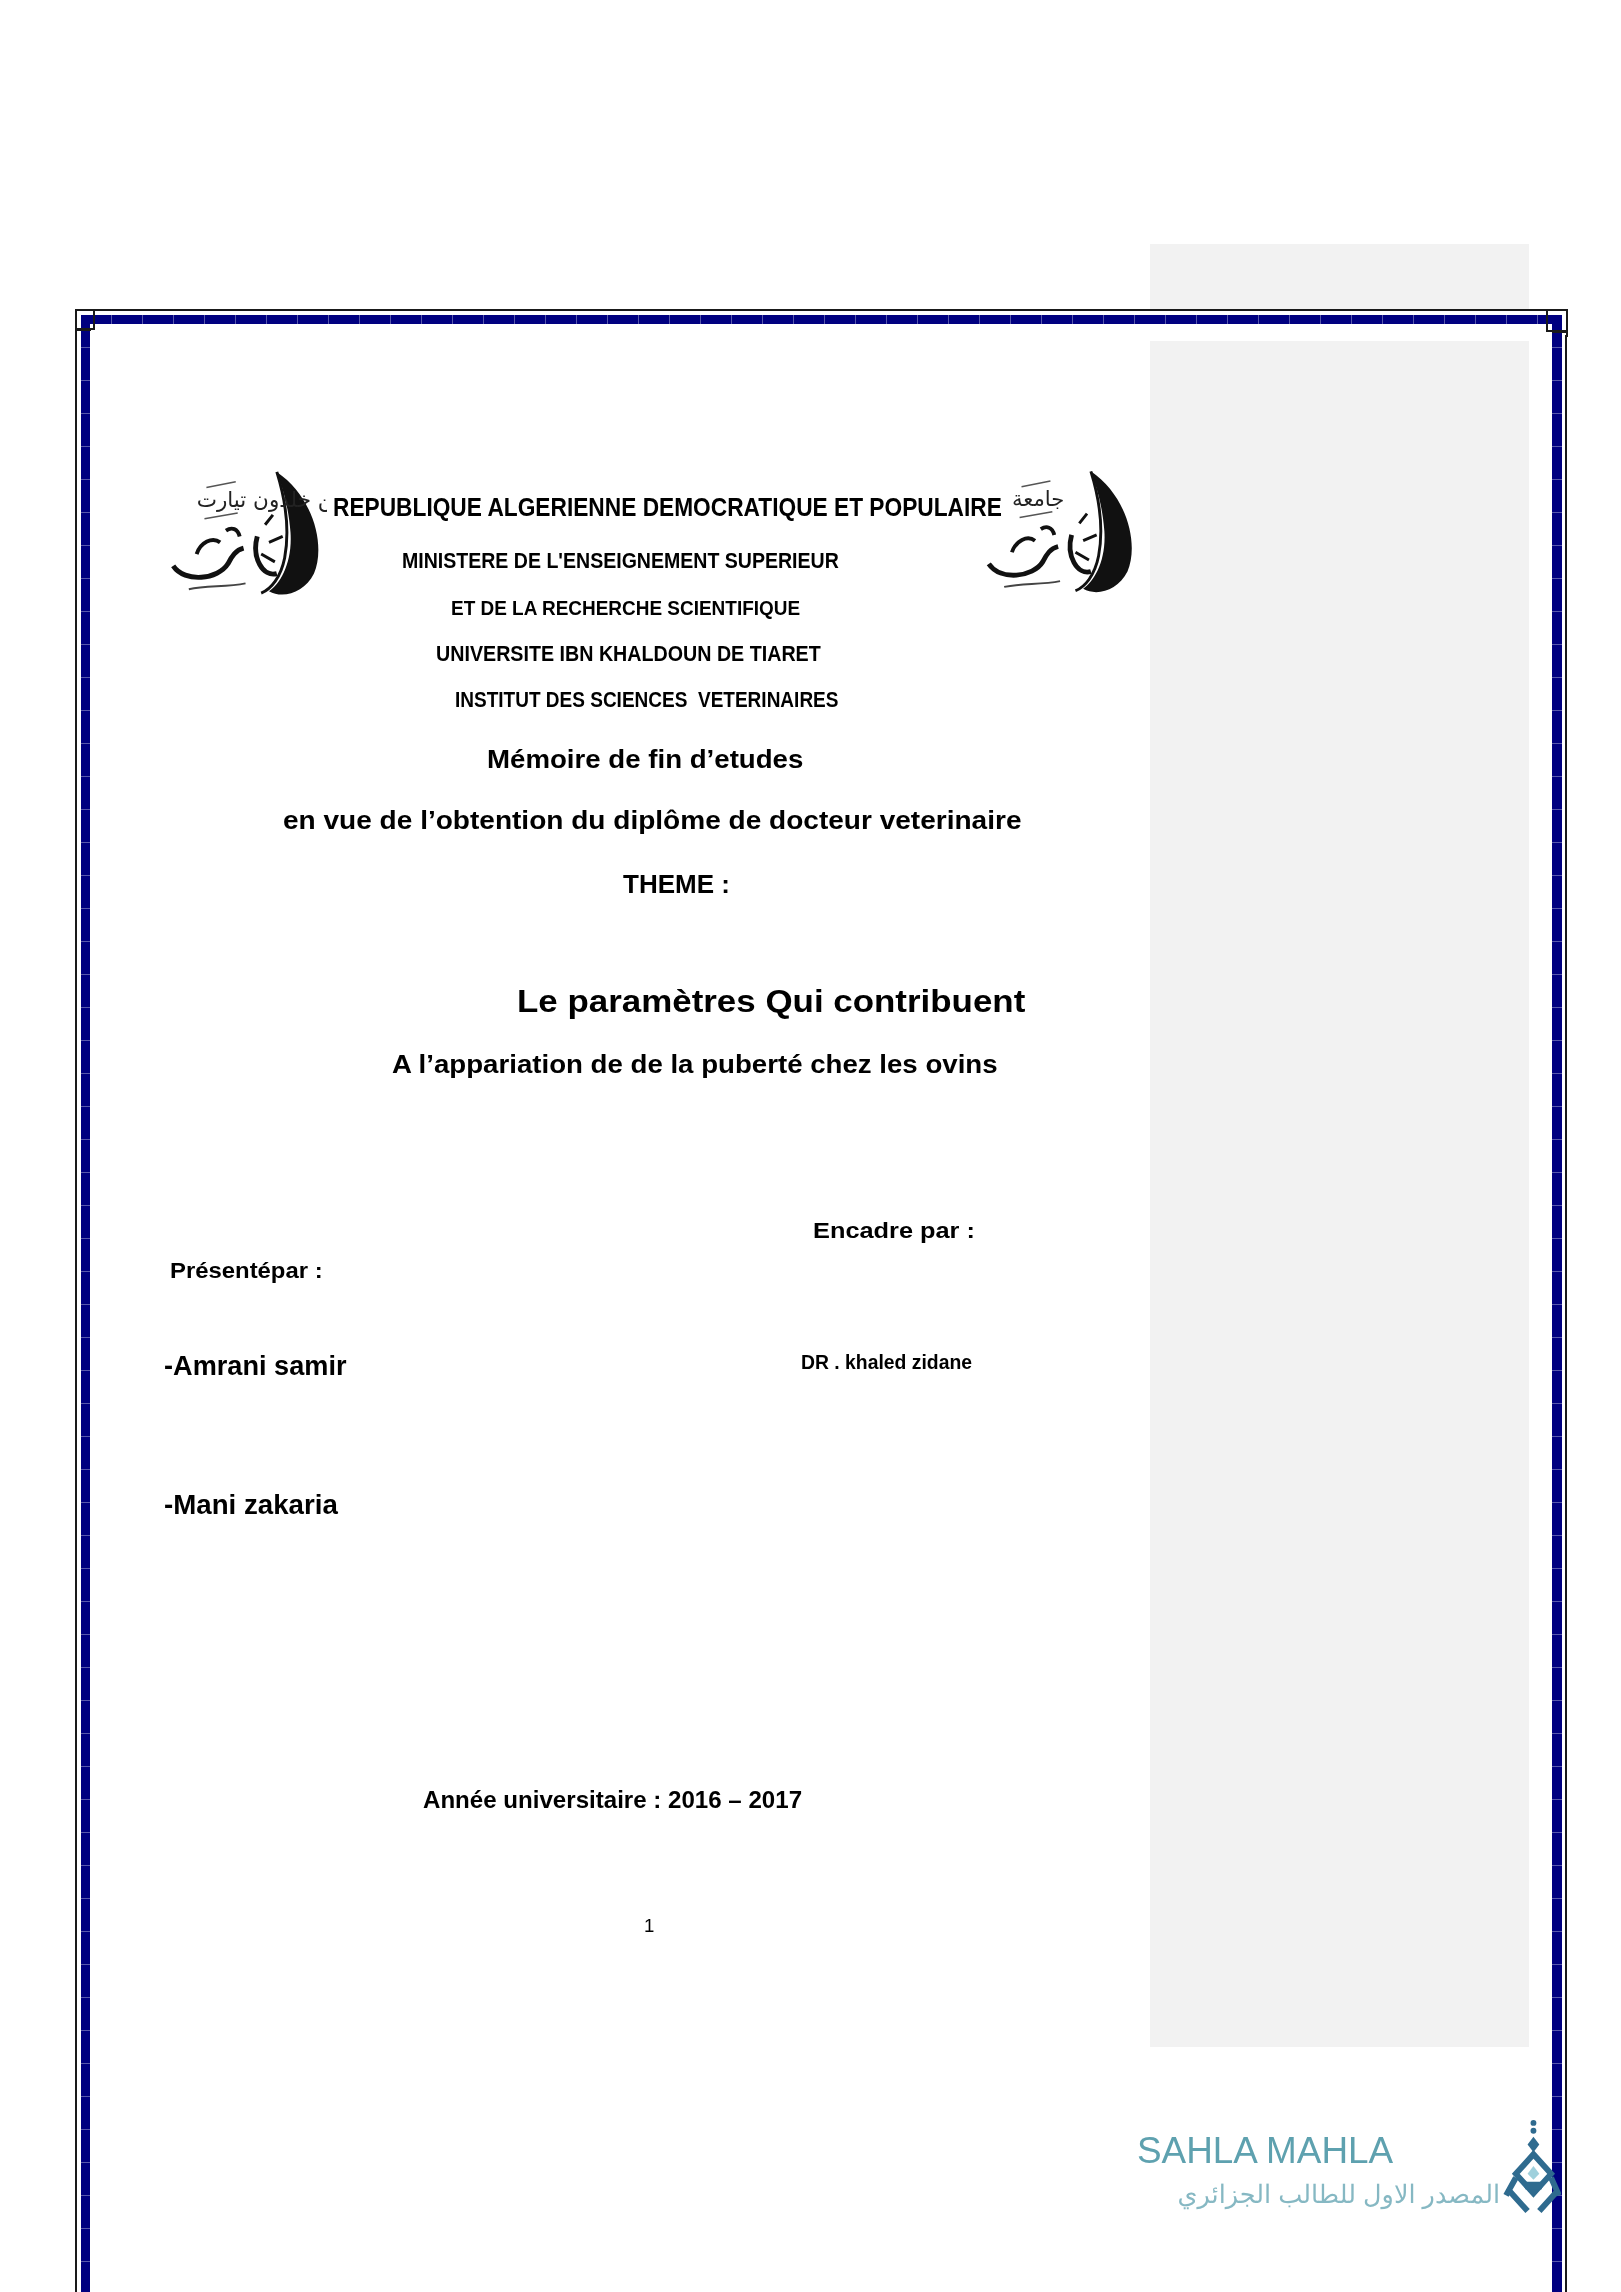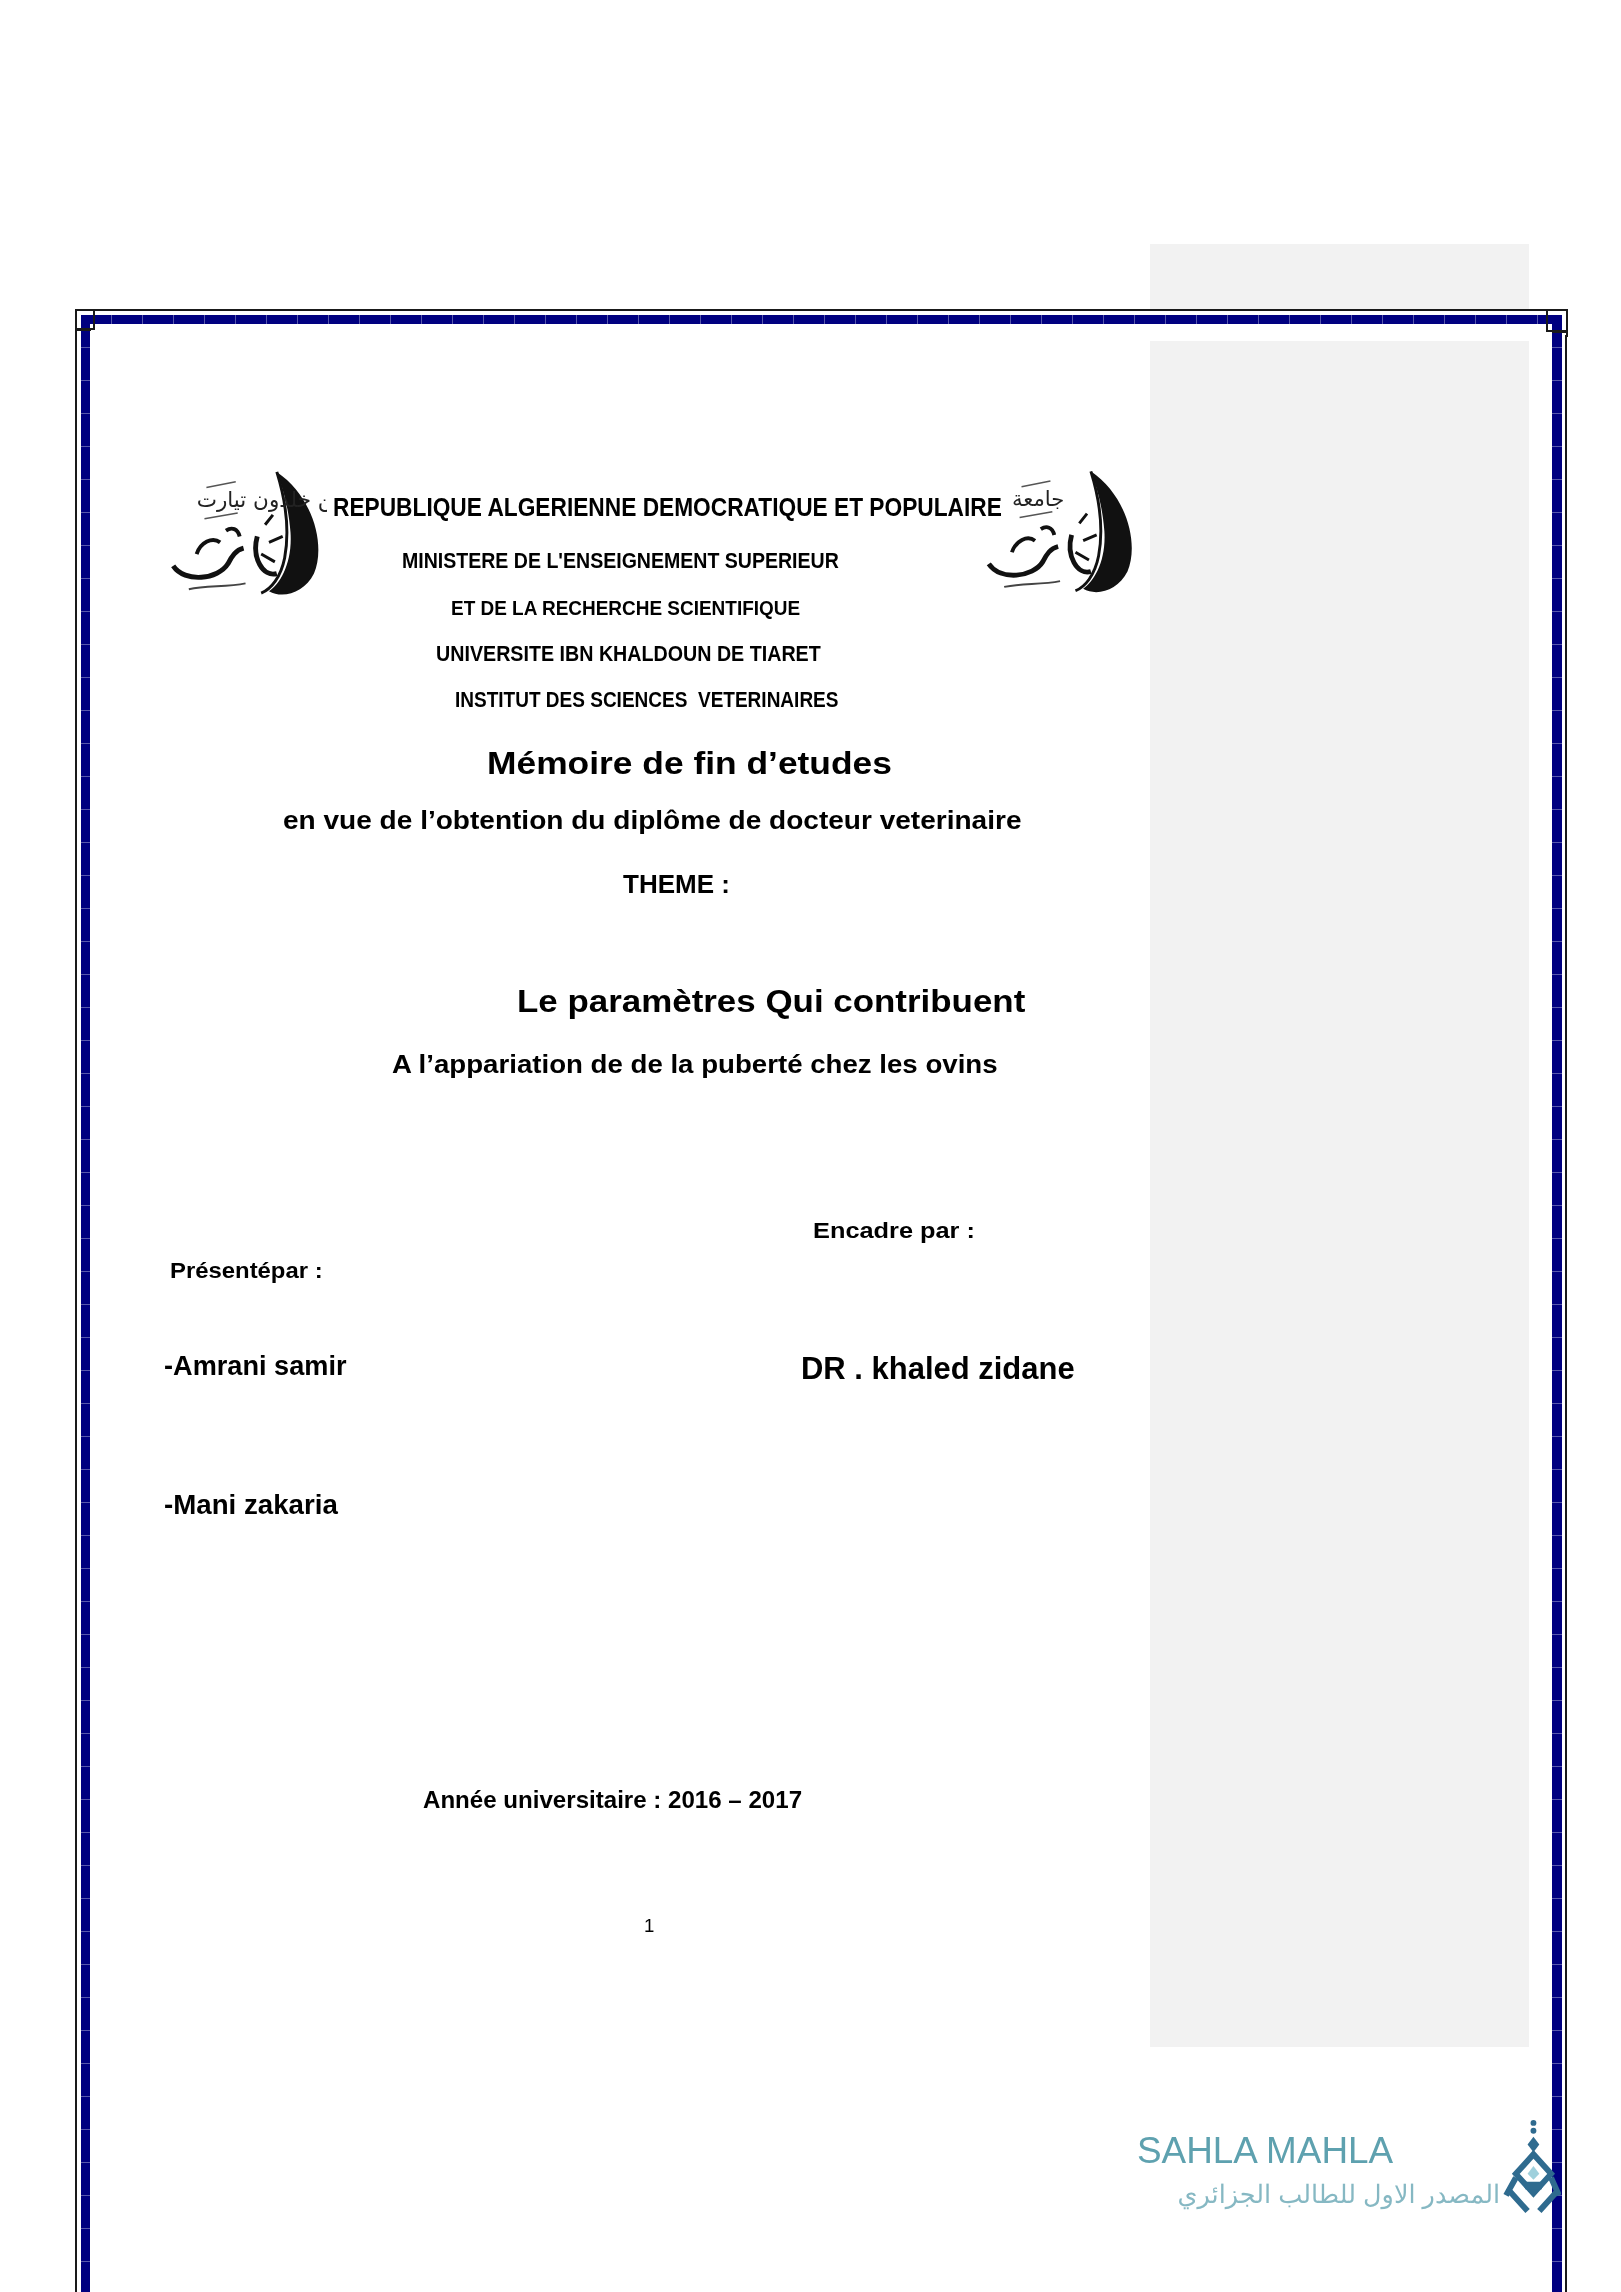--- a/index.html
+++ b/index.html
@@ -68,30 +68,30 @@
     <path d="M40 20 L70 14 M38 52 L72 46" stroke="#555" stroke-width="1.5"></path>
   </svg>
 </div>
 
 <div class="txt" style="left:333px; top:495px; font-size:25.5px;"><span style="transform: scaleX(0.890794);">REPUBLIQUE ALGERIENNE DEMOCRATIQUE ET POPULAIRE</span></div>
 <div class="txt" style="left:402px; top:550px; font-size:21.6px;"><span style="transform: scaleX(0.90496);">MINISTERE DE L'ENSEIGNEMENT SUPERIEUR</span></div>
 <div class="txt" style="left:451px; top:598px; font-size:20.6px;"><span style="transform: scaleX(0.920863);">ET DE LA RECHERCHE SCIENTIFIQUE</span></div>
 <div class="txt" style="left:436px; top:643px; font-size:21.6px;"><span style="transform: scaleX(0.911098);">UNIVERSITE IBN KHALDOUN DE TIARET</span></div>
 <div class="txt" style="left:447px; top:689px; font-size:22.5px;margin-left:8px;"><span style="white-space: pre; transform: scaleX(0.844998);">INSTITUT DES SCIENCES  VETERINAIRES</span></div>
 
-<div class="txt" style="left:487px; top:747px; font-size:32px;"><span style="transform: scaleX(1.10548);">Mémoire de fin d’etudes</span></div>
+<div class="txt" style="left:487px; top:747px; font-size:25px;"><span style="transform: scaleX(1.10548);">Mémoire de fin d’etudes</span></div>
 <div class="txt" style="left:283px; top:808px; font-size:25.5px;"><span style="transform: scaleX(1.09962);">en vue de l’obtention du diplôme de docteur veterinaire</span></div>
 <div class="txt" style="left:623px; top:872px; font-size:25.5px;"><span style="transform: scaleX(1.01973);">THEME :</span></div>
 <div class="txt" style="left:517px; top:962px; font-size:32px;margin-top:23px;"><span style="transform: scaleX(1.09106);">Le paramètres Qui contribuent</span></div>
 <div class="txt" style="left:359px; top:1051px; font-size:26.5px;margin-left:33px;"><span style="transform: scaleX(1.04284);">A l’appariation de de la puberté chez les ovins</span></div>
 
 <div class="txt" style="left:813px; top:1220px; font-size:21.6px;"><span style="transform: scaleX(1.17346);">Encadre par :</span></div>
 <div class="txt" style="left:170px; top:1260px; font-size:22.5px;"><span style="transform: scaleX(1.06111);">Présentépar :</span></div>
 <div class="txt" style="left:164px; top:1352px; font-size:28px;"><span style="transform: scaleX(0.969153);">-Amrani samir</span></div>
-<div class="txt" style="left:801px; top:1352px; font-size:32px;"><span style="transform: scaleX(0.967864);">DR . khaled zidane</span></div>
+<div class="txt" style="left:801px; top:1352px; font-size:20px;"><span style="transform: scaleX(0.967864);">DR . khaled zidane</span></div>
 <div class="txt" style="left:164px; top:1491px; font-size:28px;"><span style="transform: scaleX(0.988247);">-Mani zakaria</span></div>
 
 <div class="txt" style="left:423px; top:1788px; font-size:24px;"><span style="transform: scaleX(1.00394);">Année universitaire : 2016 – 2017</span></div>
 <div class="txt reg" style="left:644px; top:1917px; font-size:18.6px;"><span>1</span></div>
 
 <div>
   <div class="sahla" style="left:1137px; top:2133px; font-size:36px;"><span style="transform: scaleX(1.02418);">SAHLA MAHLA</span></div>
   <div class="sahla-ar" style="left:1139px; top:2182px; width:361px; font-size:25.5px; text-align:right;"><span>المصدر الاول للطالب الجزائري</span></div>
   <div class="logo" style="left:1502px; top:2119px; width:59px; height:96px;">
     <svg width="59" height="96" viewBox="0 0 60 98">

